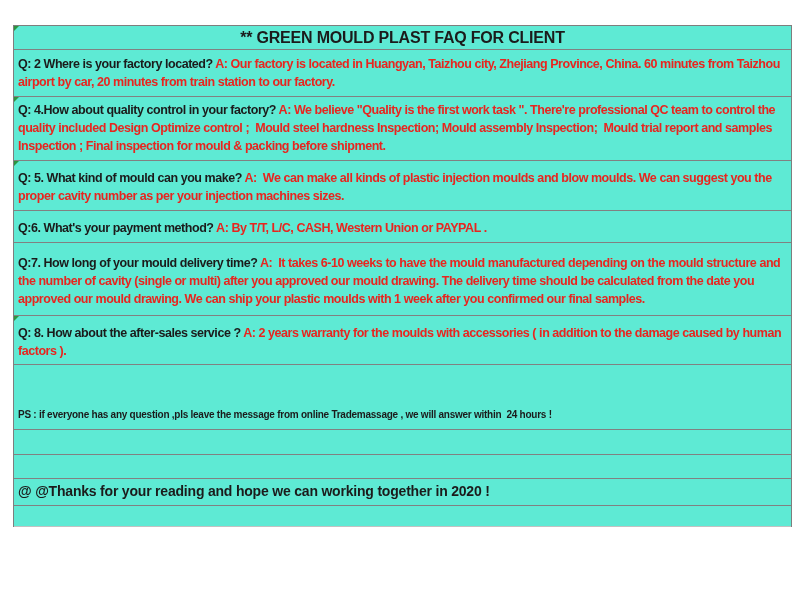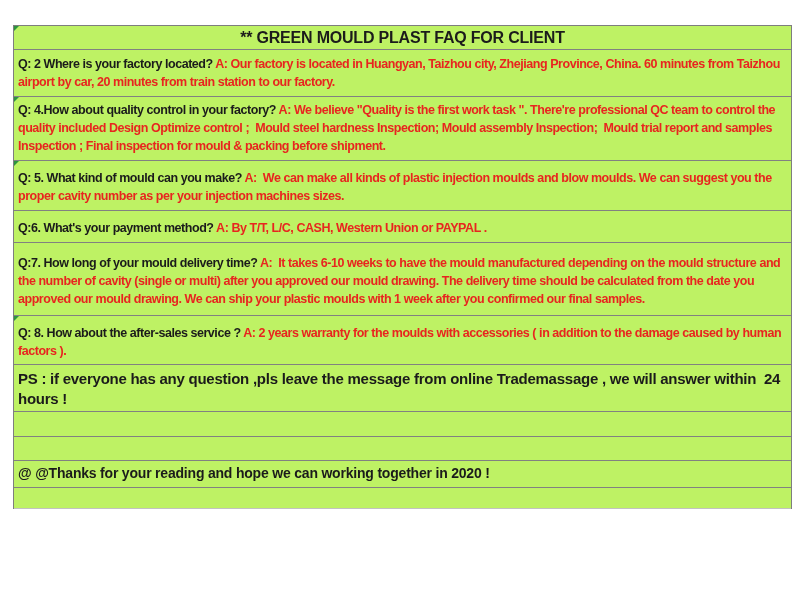--- a/index.html
+++ b/index.html
@@ -1,33 +1,33 @@
 <!DOCTYPE html>
 <html style="--q: #1b1b1b; --a: #e8251f; --marker: #2d9440;"><head>
 <meta charset="utf-8">
 <style>
   html,body{margin:0;padding:0;background:#ffffff;}
   body{width:800px;height:600px;position:relative;overflow:hidden;
        font-family:"Liberation Sans",sans-serif;}
   .doc{position:absolute;left:13px;top:25px;width:777px;
-       border:1px solid #7e7e7e;border-bottom:none;background:#bef264;}
+       border:1px solid #7e7e7e;border-bottom:none;background:#5eead4;}
   .row{position:relative;box-sizing:border-box;border-bottom:1px solid #818181;
        padding:5px 6px 2px 4px;font-weight:bold;font-size:12.5px;
        line-height:18px;letter-spacing:-0.45px;color:var(--q,#1b1b1b);}
   .row--title{min-height:24px;padding:2px 4px 0 4px;text-align:center;
        font-size:16px;letter-spacing:-0.2px;line-height:20px;}
   .row--q1{min-height:32px;padding-top:6px;}
   .row--q2{min-height:47px;padding-top:5px;}
   .row--q3{min-height:48px;padding-top:6px;}
   .row--q4{min-height:64px;padding-top:4px;}
   .row--q5{min-height:50px;padding-top:8px;}
   .row--q6{min-height:32px;padding-top:8px;}
   .row--q7{min-height:73px;padding-top:11px;}
   .row--q8{min-height:49px;padding-top:8px;}
-  .row--ps{min-height:29px;padding-top:4px;font-size:15px;letter-spacing:-0.25px;line-height:20px;}
+  .row--ps{min-height:29px;padding-top:4px;font-size:10px;letter-spacing:-0.25px;line-height:20px;margin-top:36px;}
   .row--empty1{min-height:25px;}
   .row--empty2{min-height:24px;}
   .row--thanks{min-height:27px;padding-top:3px;font-size:14px;letter-spacing:-0.2px;line-height:19px;}
   .row--final{min-height:21px;border-bottom-color:#c2c2c2;}
   .marker{position:absolute;top:0;left:0;width:0;height:0;
        border-top:5px solid var(--marker,#2d9440);border-right:5px solid transparent;}
   .seg{white-space:pre-wrap;}
   .seg--question{color:var(--q,#1b1b1b);}
   .seg--answer{color:var(--a,#e8251f);}
   .seg.u{}

